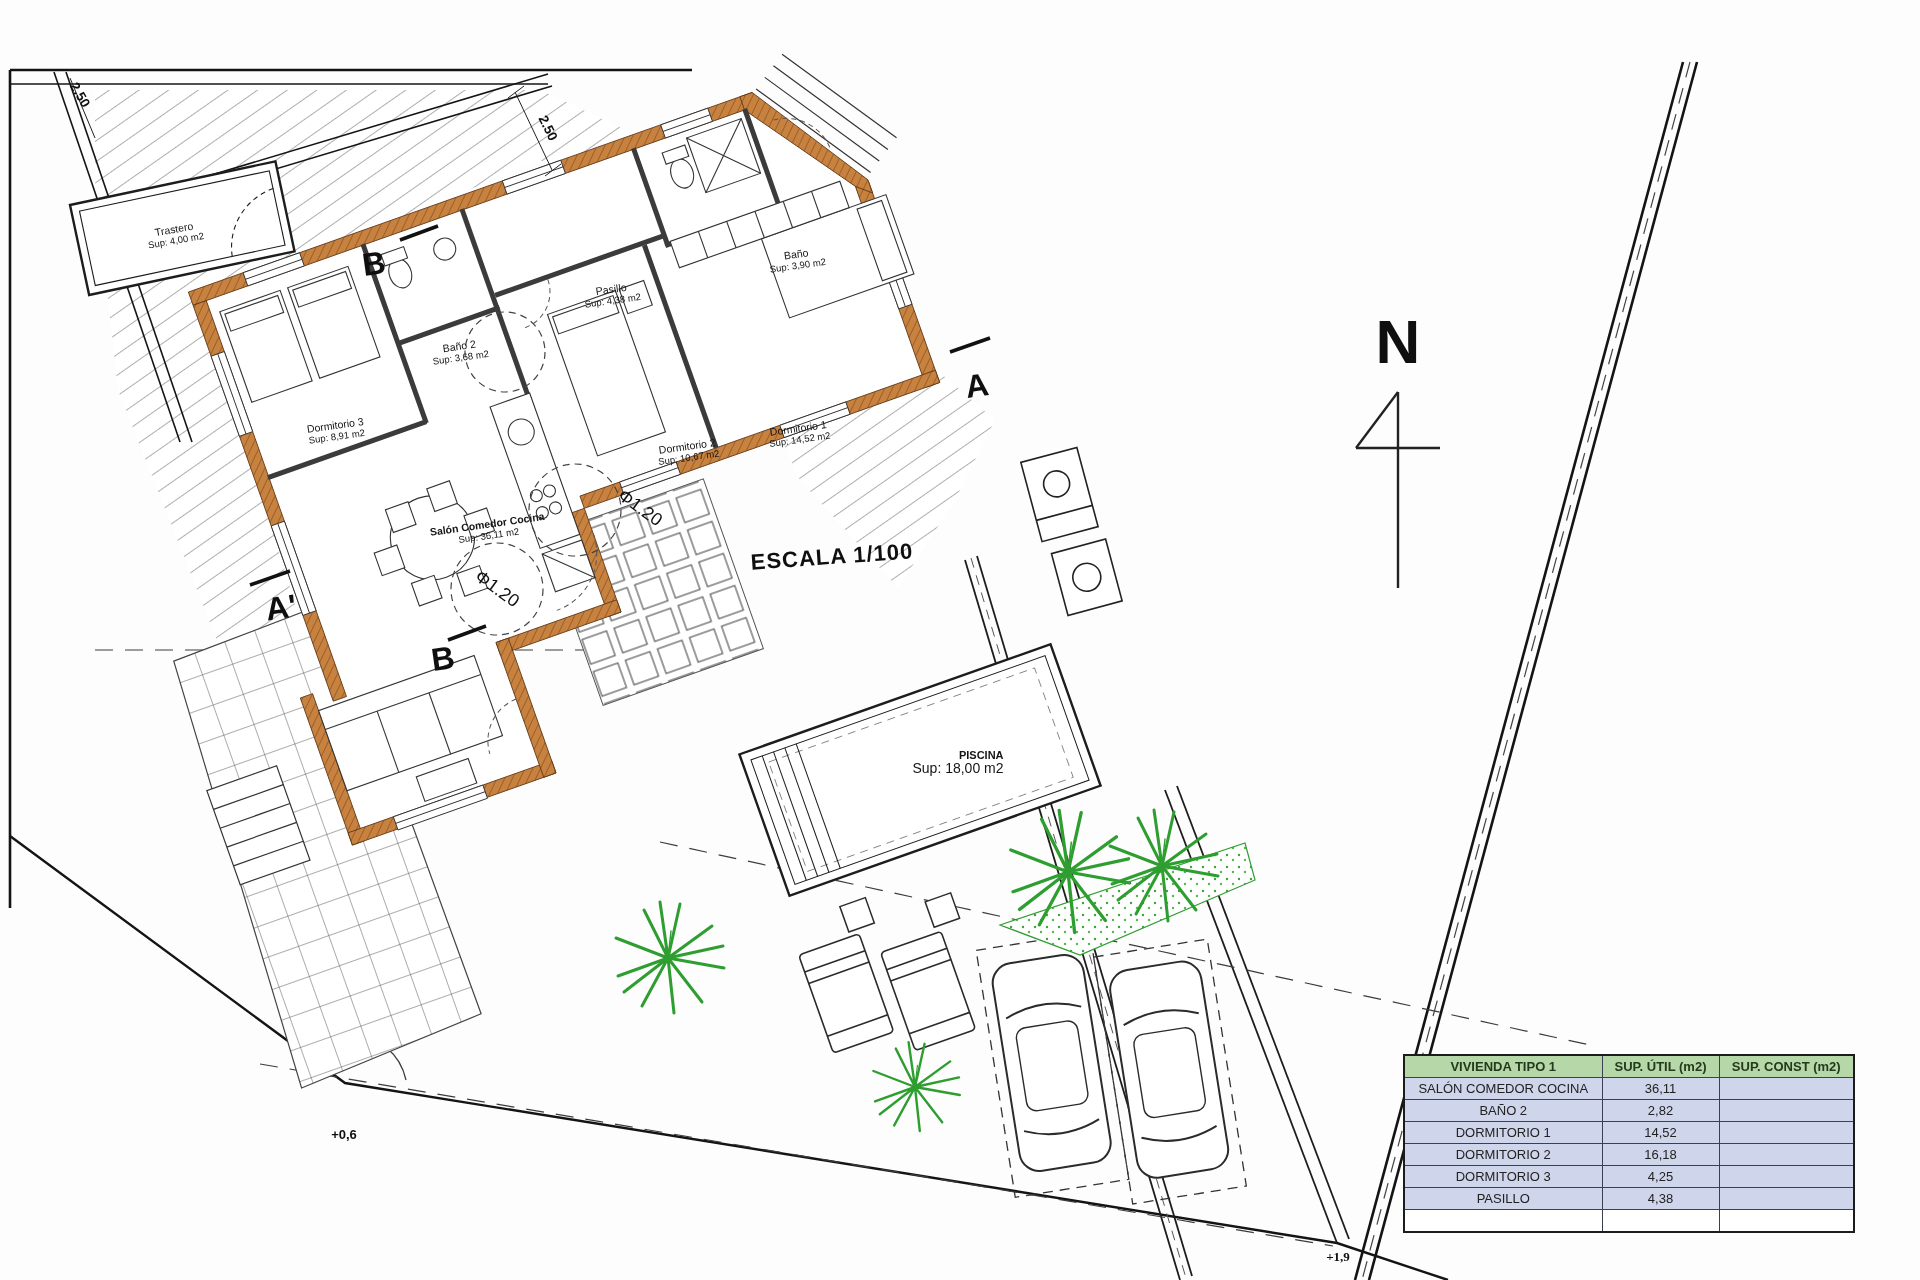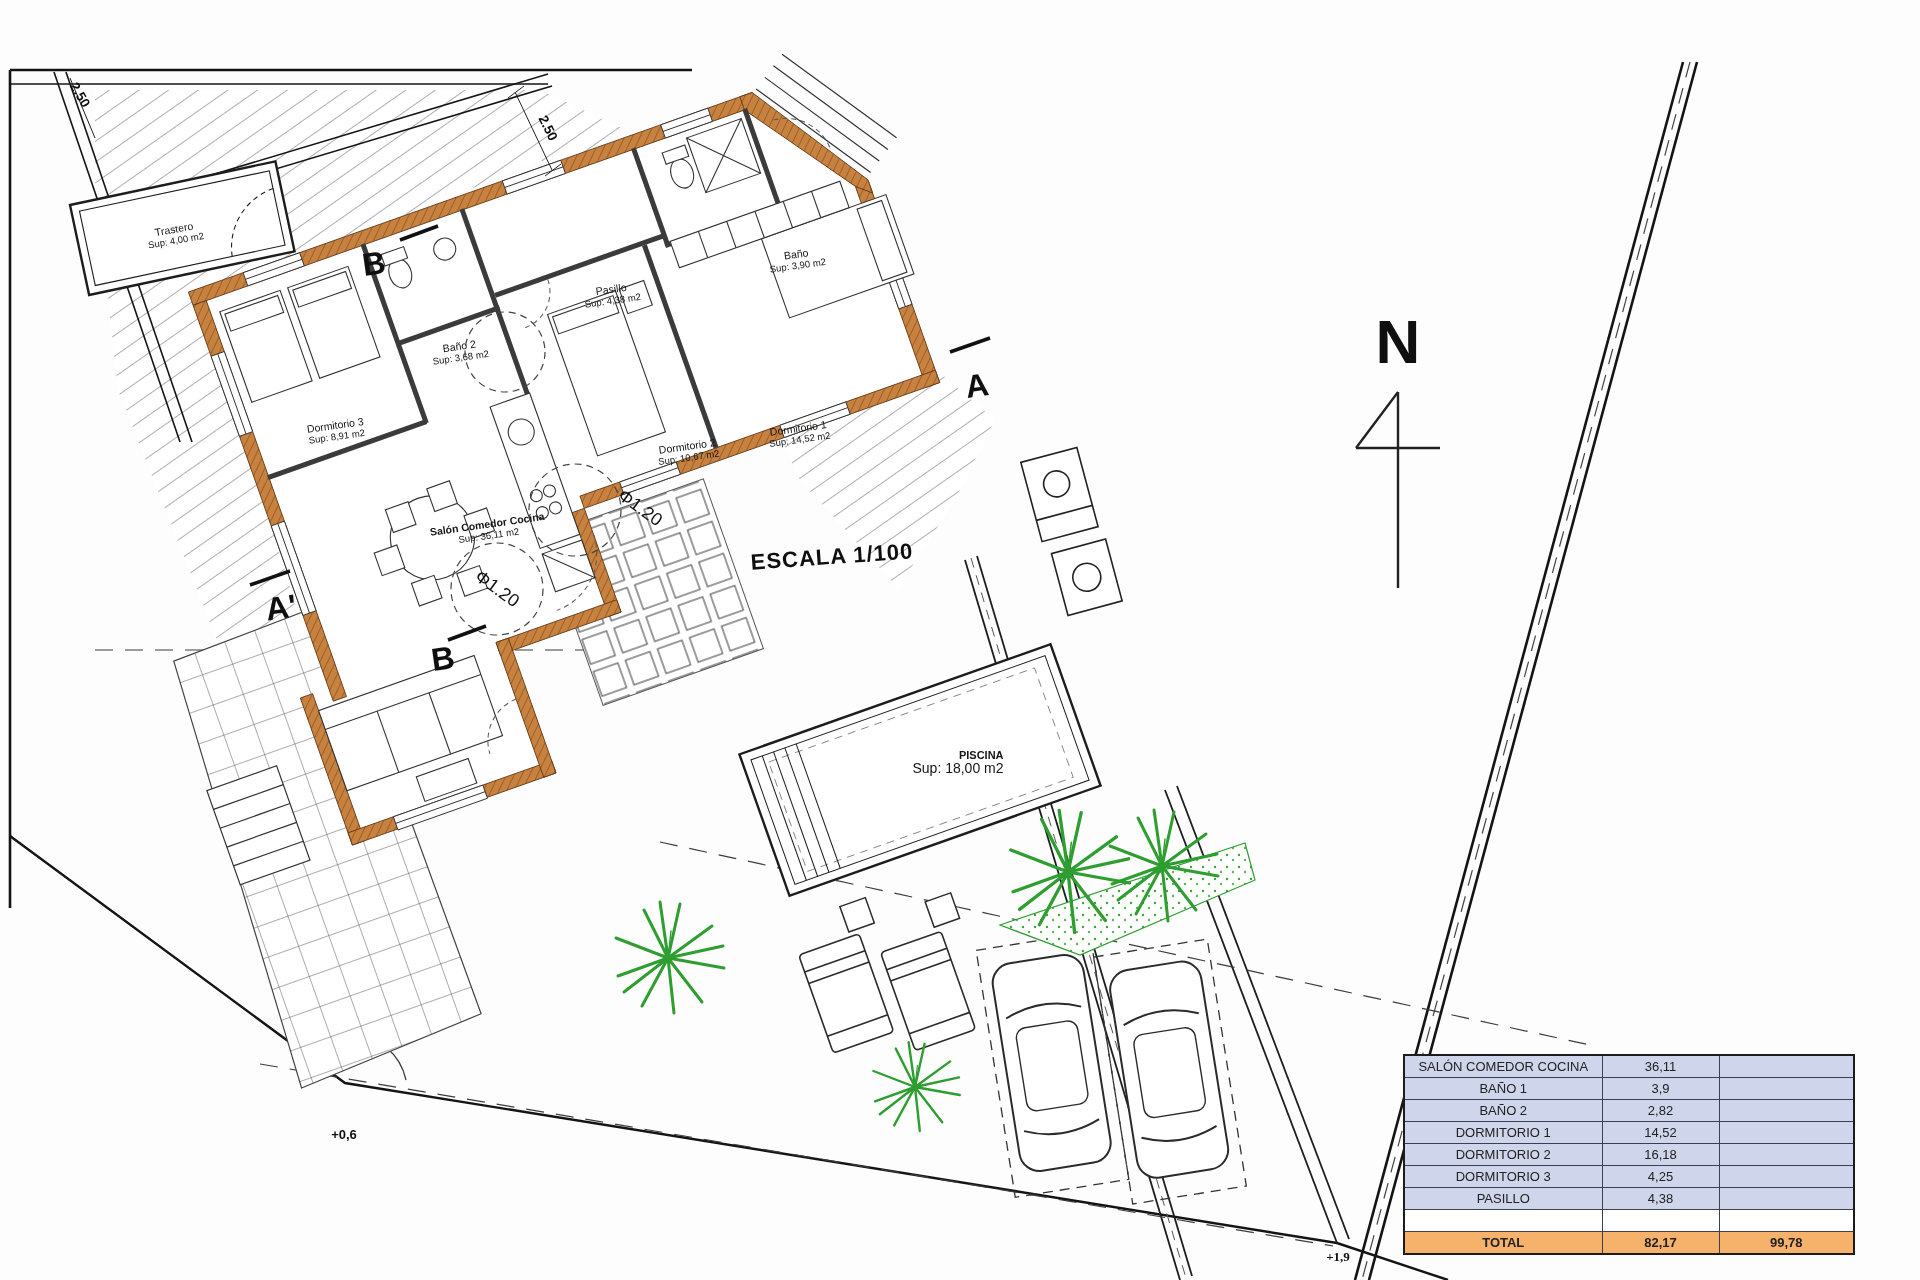--- a/index.html
+++ b/index.html
@@ -362,31 +362,31 @@
 <div class="mark" style="left:640px;top:508px;transform:translate(-50%,-50%) rotate(36deg);font-size:18px;">Φ1.20</div>
 <div class="mark" style="left:497px;top:589px;transform:translate(-50%,-50%) rotate(36deg);font-size:18px;">Φ1.20</div>
 
 <table class="areas">
   <colgroup>
         <col style="width:44%">
         <col style="width:26%">
         <col style="width:30%">
       </colgroup>
   <tbody>
+        <tr>
+    <th>VIVIENDA TIPO 1</th>
+    <th>SUP. ÚTIL (m2)</th>
+    <th>SUP. CONST (m2)</th>
+  </tr>
   <tr class="data">
     <td>SALÓN COMEDOR COCINA</td>
           <td>36,11</td>
           <td></td>
   </tr>
   <tr class="data">
-    <td>BAÑO 1</td>
-          <td>3,9</td>
-          <td></td>
-  </tr>
-  <tr class="data">
     <td>BAÑO 2</td>
           <td>2,82</td>
           <td></td>
   </tr>
   <tr class="data">
     <td>DORMITORIO 1</td>
           <td>14,52</td>
           <td></td>
   </tr>
   <tr class="data">
@@ -402,21 +402,16 @@
   <tr class="data">
     <td>PASILLO</td>
           <td>4,38</td>
           <td></td>
   </tr>
   <tr class="blank">
     <td></td>
           <td></td>
           <td></td>
   </tr>
-  <tr class="total">
-    <td>TOTAL</td>
-          <td>82,17</td>
-          <td>99,78</td>
-  </tr>
 </tbody>
     </table>
 
 </div>
 
 </body></html>

